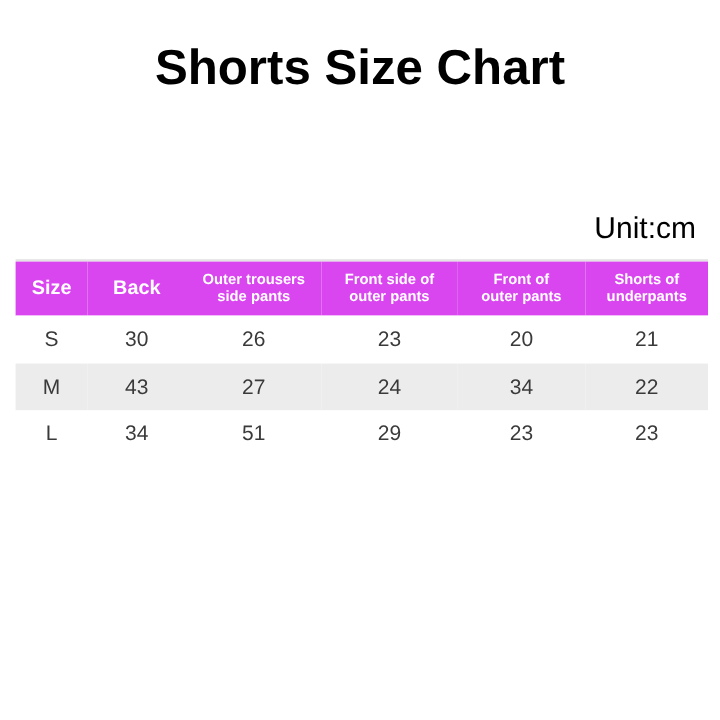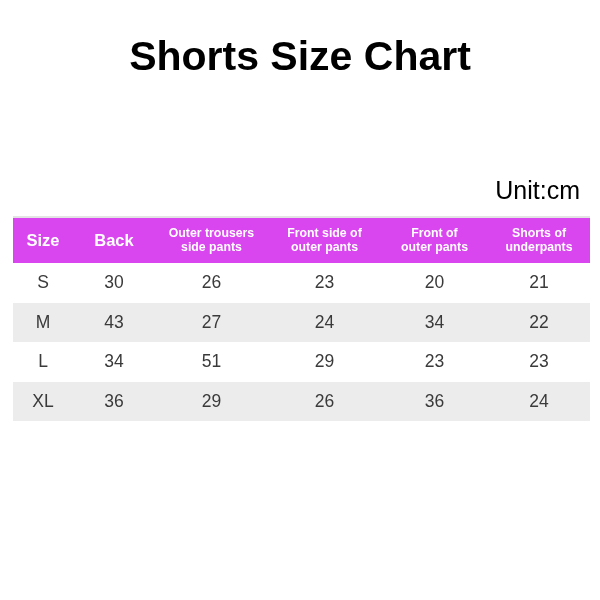--- a/index.html
+++ b/index.html
@@ -166,23 +166,15 @@
         <td>22</td>
       </tr>
       <tr class="row-plain">
         <td>L</td>
         <td>34</td>
         <td>51</td>
         <td>29</td>
         <td>23</td>
         <td>23</td>
       </tr>
-      <tr class="row-alt">
-        <td>XL</td>
-        <td>36</td>
-        <td>29</td>
-        <td>26</td>
-        <td>36</td>
-        <td>24</td>
-      </tr>
     </tbody>
   </table>
 </div>
 
 </body></html>

